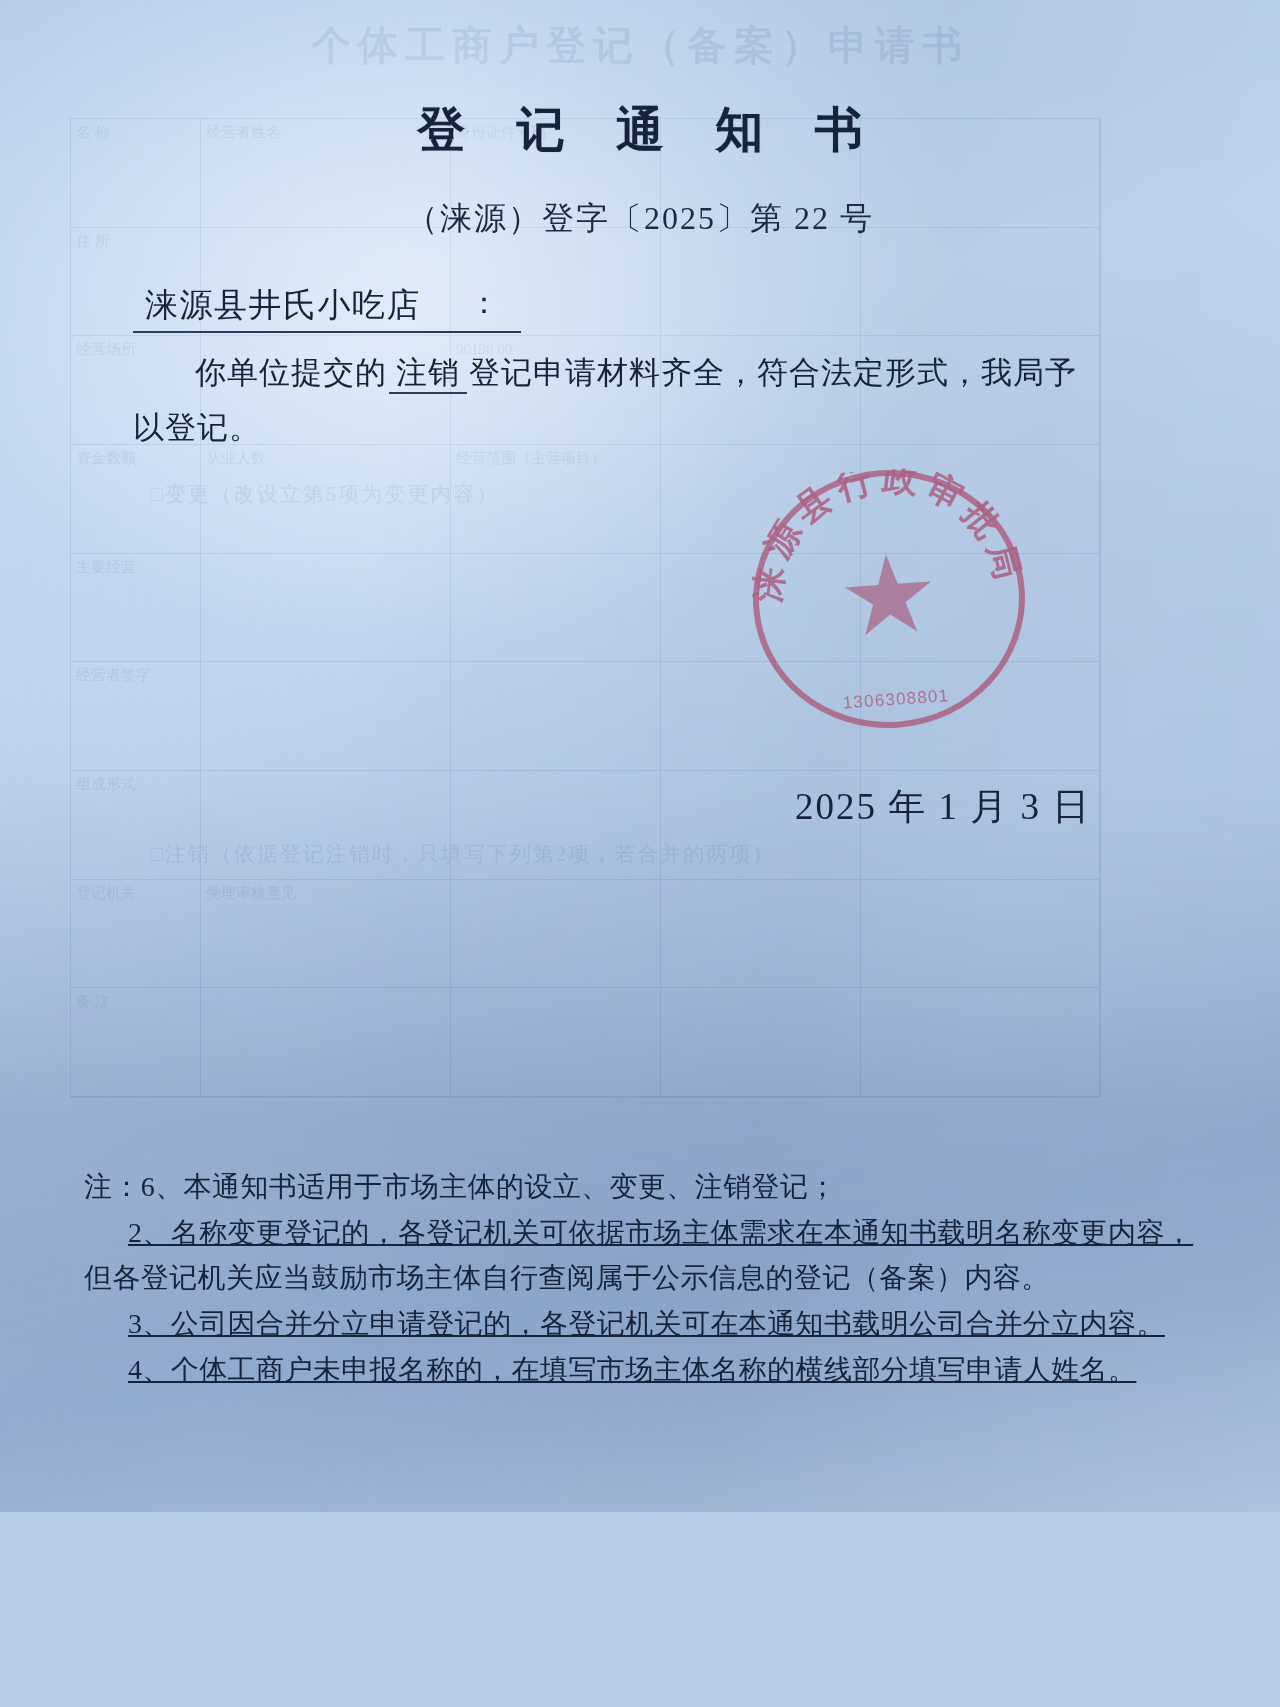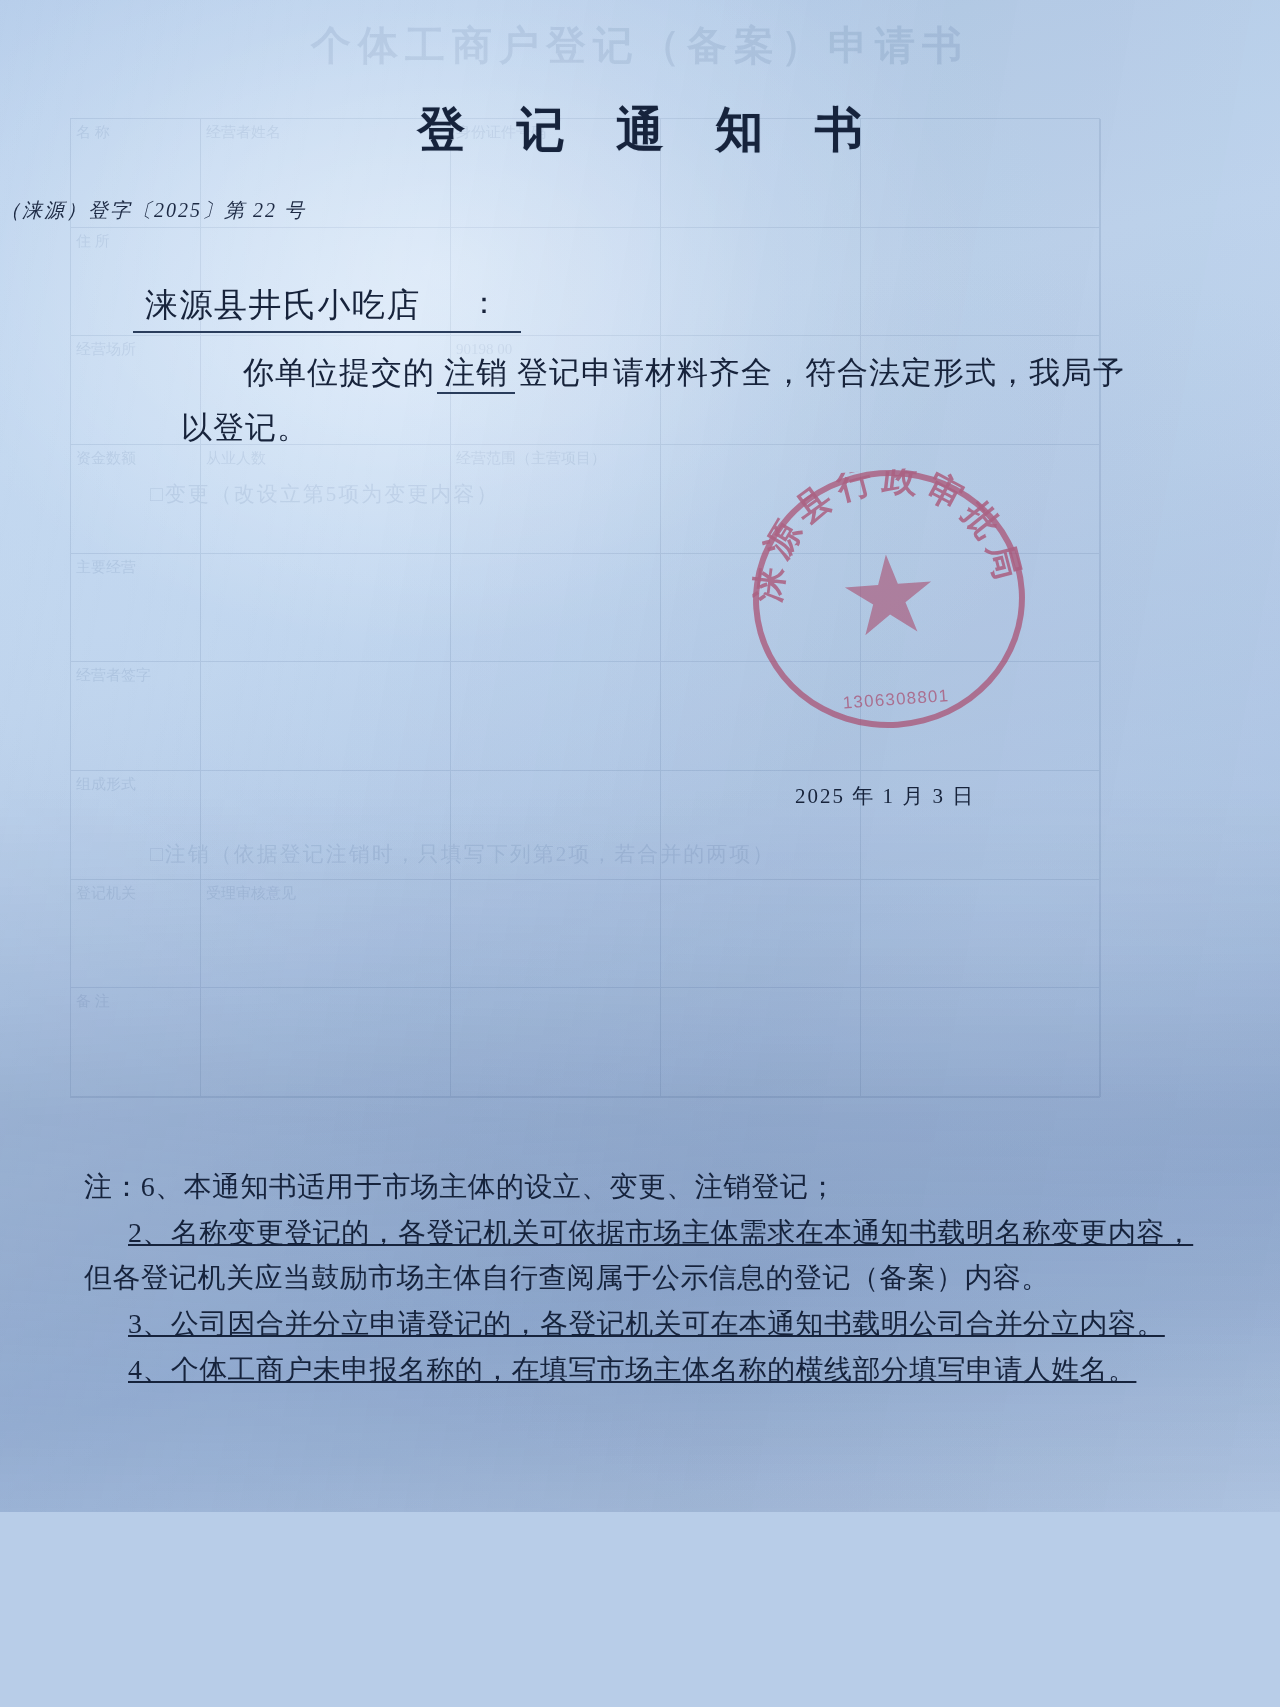--- a/index.html
+++ b/index.html
@@ -117,24 +117,24 @@
     text-indent: 19px;
     color: #16233c;
     font-family: "Liberation Sans", "DejaVu Sans", sans-serif;
     text-shadow: 0 0 1px rgba(25,40,70,0.35);
   }
 
   .doc-docnum {
     position: absolute;
     top: 197px;
     left: 0; right: 0;
-    font-size: 20px;
+    text-align: center;
+    font-size: 32px;
     letter-spacing: 2px;
     color: #1d2a44;
-    font-style: italic;
   }
 
   
   .recipient-row {
     position: absolute;
     top: 283px;
     left: 133px;
     display: flex;
   }
   .recipient-name {
@@ -155,21 +155,20 @@
   .body-para {
     position: absolute;
     top: 345px;
     left: 133px;
     width: 965px;
     font-size: 31px;
     line-height: 1.78;
     letter-spacing: 1px;
     color: #17233b;
     text-indent: 62px;
-    margin-left: 48px;
   }
   .fill-blank {
     border-bottom: 2px solid #2a3d5c;
     padding: 0 7px 2px 7px;
     margin: 0 2px;
   }
 
   
   #seal {
     position: absolute;
@@ -225,21 +224,21 @@
     left: 772px;
     font-size: 31px;
     letter-spacing: 1px;
     color: #17233b;
   }
 
   .doc-date {
     position: absolute;
     top: 782px;
     left: 795px;
-    font-size: 21px;
+    font-size: 37px;
     letter-spacing: 2px;
     color: #17233b;
   }
 
   
   #footnotes {
     position: absolute;
     left: 84px;
     top: 1165px;
     width: 1120px;

